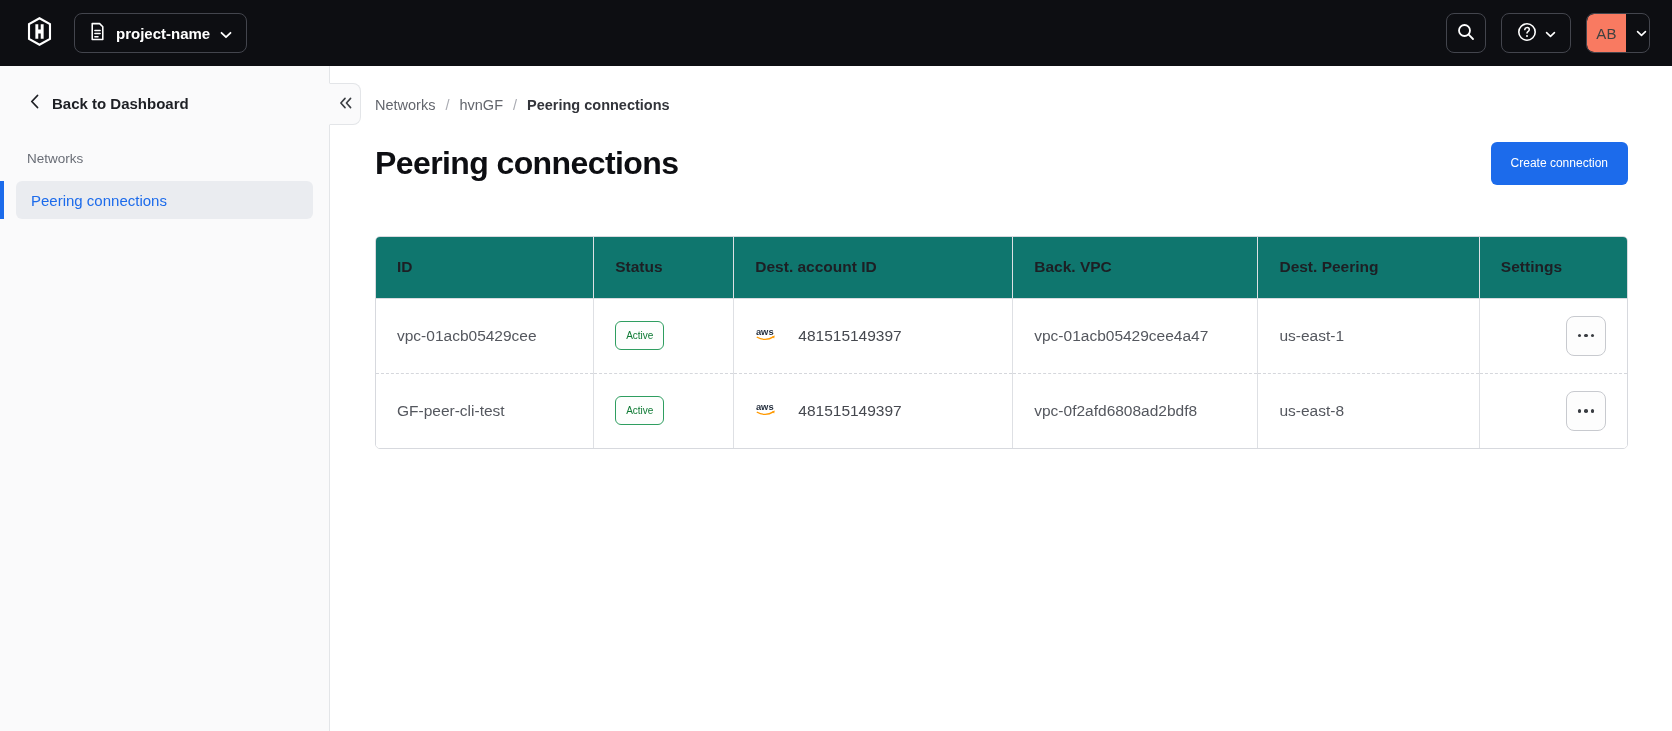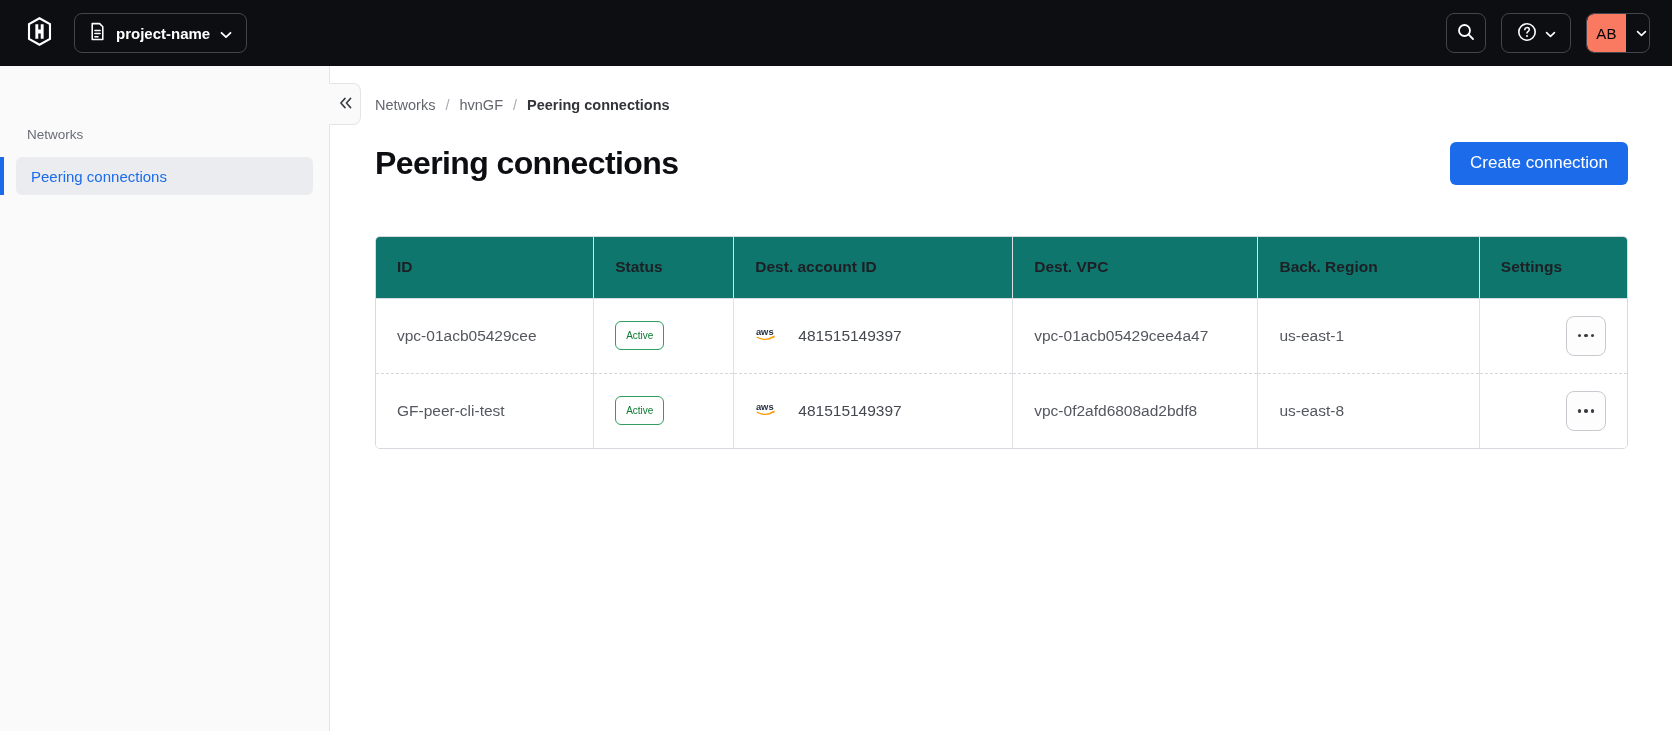--- a/index.html
+++ b/index.html
@@ -47,21 +47,21 @@
     color: #fff;
   }
   .search-btn { width: 40px; }
   .help-btn { width: 70px; }
   .account-btn { padding: 0; width: 64px; overflow: hidden; justify-content: flex-start; }
   .avatar {
     width: 39px; height: 38px;
     background: #f97a61;
     border-radius: 7px 0 0 7px;
     display: flex; align-items: center; justify-content: center;
-    color: #000000; font-size: 15px; font-weight: 400; letter-spacing: .3px;
+    color: #404040; font-size: 15px; font-weight: 400; letter-spacing: .3px;
   }
   .account-chev { flex: 1; display: flex; align-items: center; justify-content: center; }
 
   
   .app { display: flex; height: 665px; }
 
   
   .sidebar {
     width: 330px;
     background: #fafafb;
@@ -132,21 +132,21 @@
     font-size: 32px;
     font-weight: 700;
     letter-spacing: -0.6px;
     color: #0d0e12;
   }
   .primary-btn {
     height: 43px;
     padding: 0 20px;
     background: #1c6beb;
     color: #ffffff;
-    font-size: 17px;
+    font-size: 12px;
     border: none;
     border-radius: 6px;
     cursor: pointer;
     font-family: inherit;
   }
 
   
   .table-wrap {
     margin-top: 47px;
     border: 1px solid #d7d9de;
@@ -262,20 +262,28 @@
           <path d="M1.5 1.8 6 6.2l4.5-4.4" stroke="#ffffff" stroke-width="1.8" stroke-linecap="round" stroke-linejoin="round"></path>
         </svg>
       </span>
     </button>
   </div>
 </header>
 
 <div class="app">
 
   <nav class="sidebar">
+    <div class="back-link">
+      <span>
+        <svg width="9" height="15" viewBox="0 0 9 15" fill="none">
+          <path d="M7.5 1.5 1.8 7.5l5.7 6" stroke="#1d1f24" stroke-width="1.8" stroke-linecap="round" stroke-linejoin="round"></path>
+        </svg>
+      </span>
+      <span>Back to Dashboard</span>
+    </div>
 
     <div class="section-label">Networks</div>
 
     <div class="nav-row">
       <span class="nav-indicator"></span>
       <div class="nav-item">
         <span>Peering connections</span>
       </div>
     </div>
   </nav>
@@ -310,22 +318,22 @@
             <col style="width:22.3%">
           <col style="width:19.6%">
             <col style="width:17.7%">
             <col style="width:11.8%">
         </colgroup>
         <thead>
           <tr>
             <th>ID</th>
             <th>Status</th>
             <th>Dest. account ID</th>
-            <th>Dest. VPC</th>
-            <th>Back. Region</th>
+            <th>Back. VPC</th>
+            <th>Dest. Peering</th>
             <th class="col-settings">Settings</th>
           </tr>
         </thead>
         <tbody>
           <tr>
             <td>vpc-01acb05429cee</td>
             <td>
               <span class="status-badge">Active</span>
             </td>
             <td>

